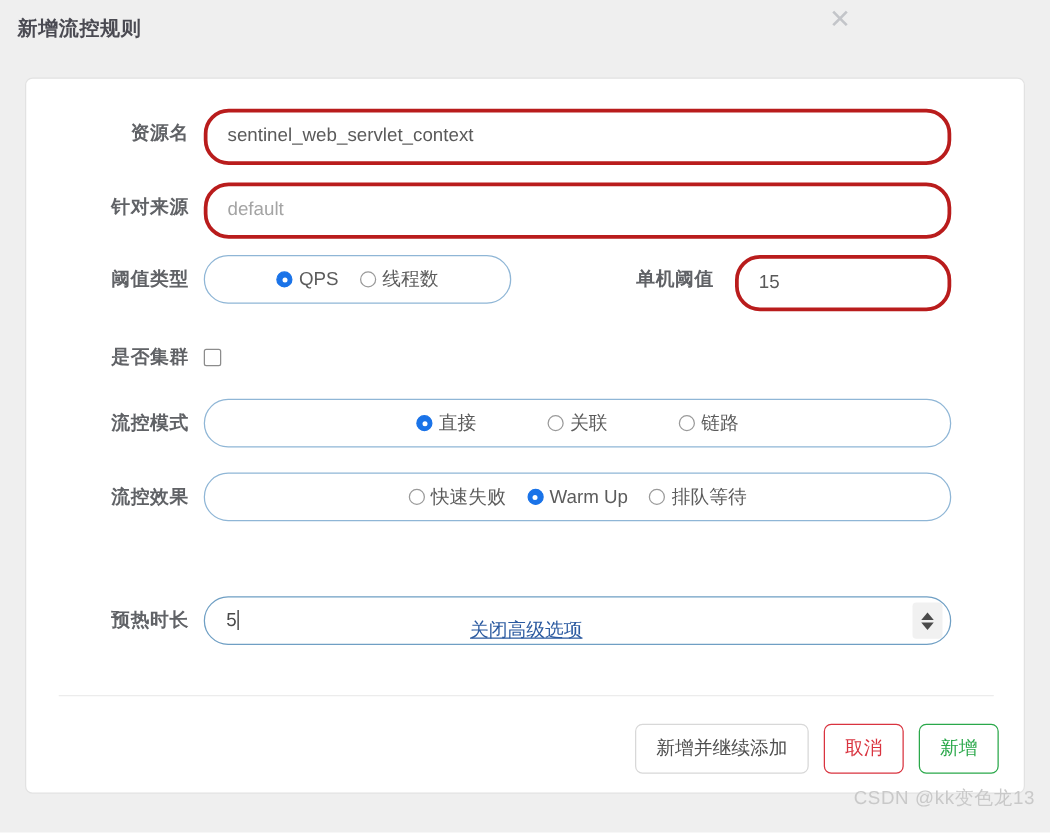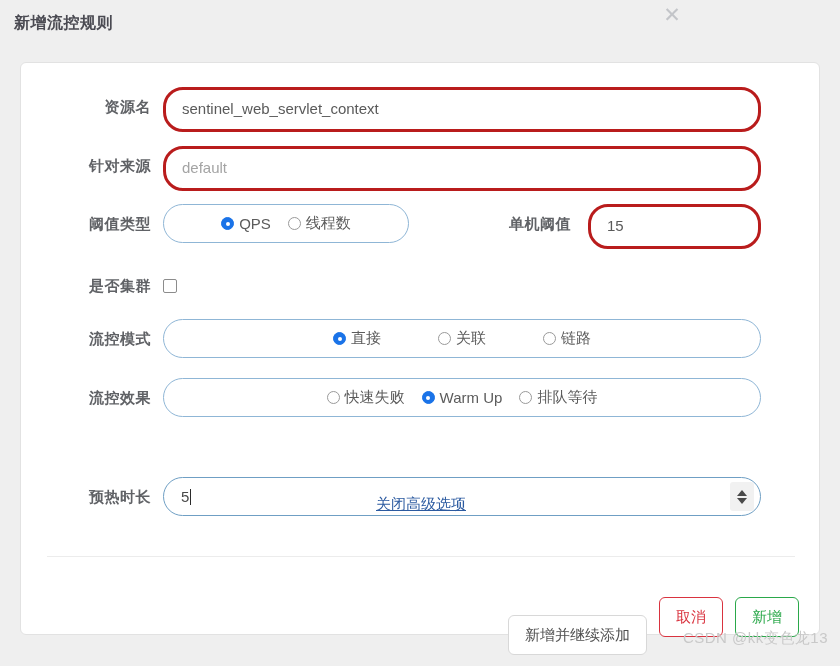--- a/index.html
+++ b/index.html
@@ -265,21 +265,20 @@
     border-radius: 6px;
     font-size: 15px;
     background: #fff;
     cursor: pointer;
     font-family: "Liberation Sans", sans-serif;
     line-height: 38px;
   }
   .btn-default {
     border: 1px solid #d8d8d8;
     color: #4f4f4f;
-    margin-top: 36px;
   }
   .btn-success {
     border: 1px solid #2aa84a;
     color: #2aa84a;
   }
   .btn-danger {
     border: 1px solid #d9333f;
     color: #d9333f;
   }
 

